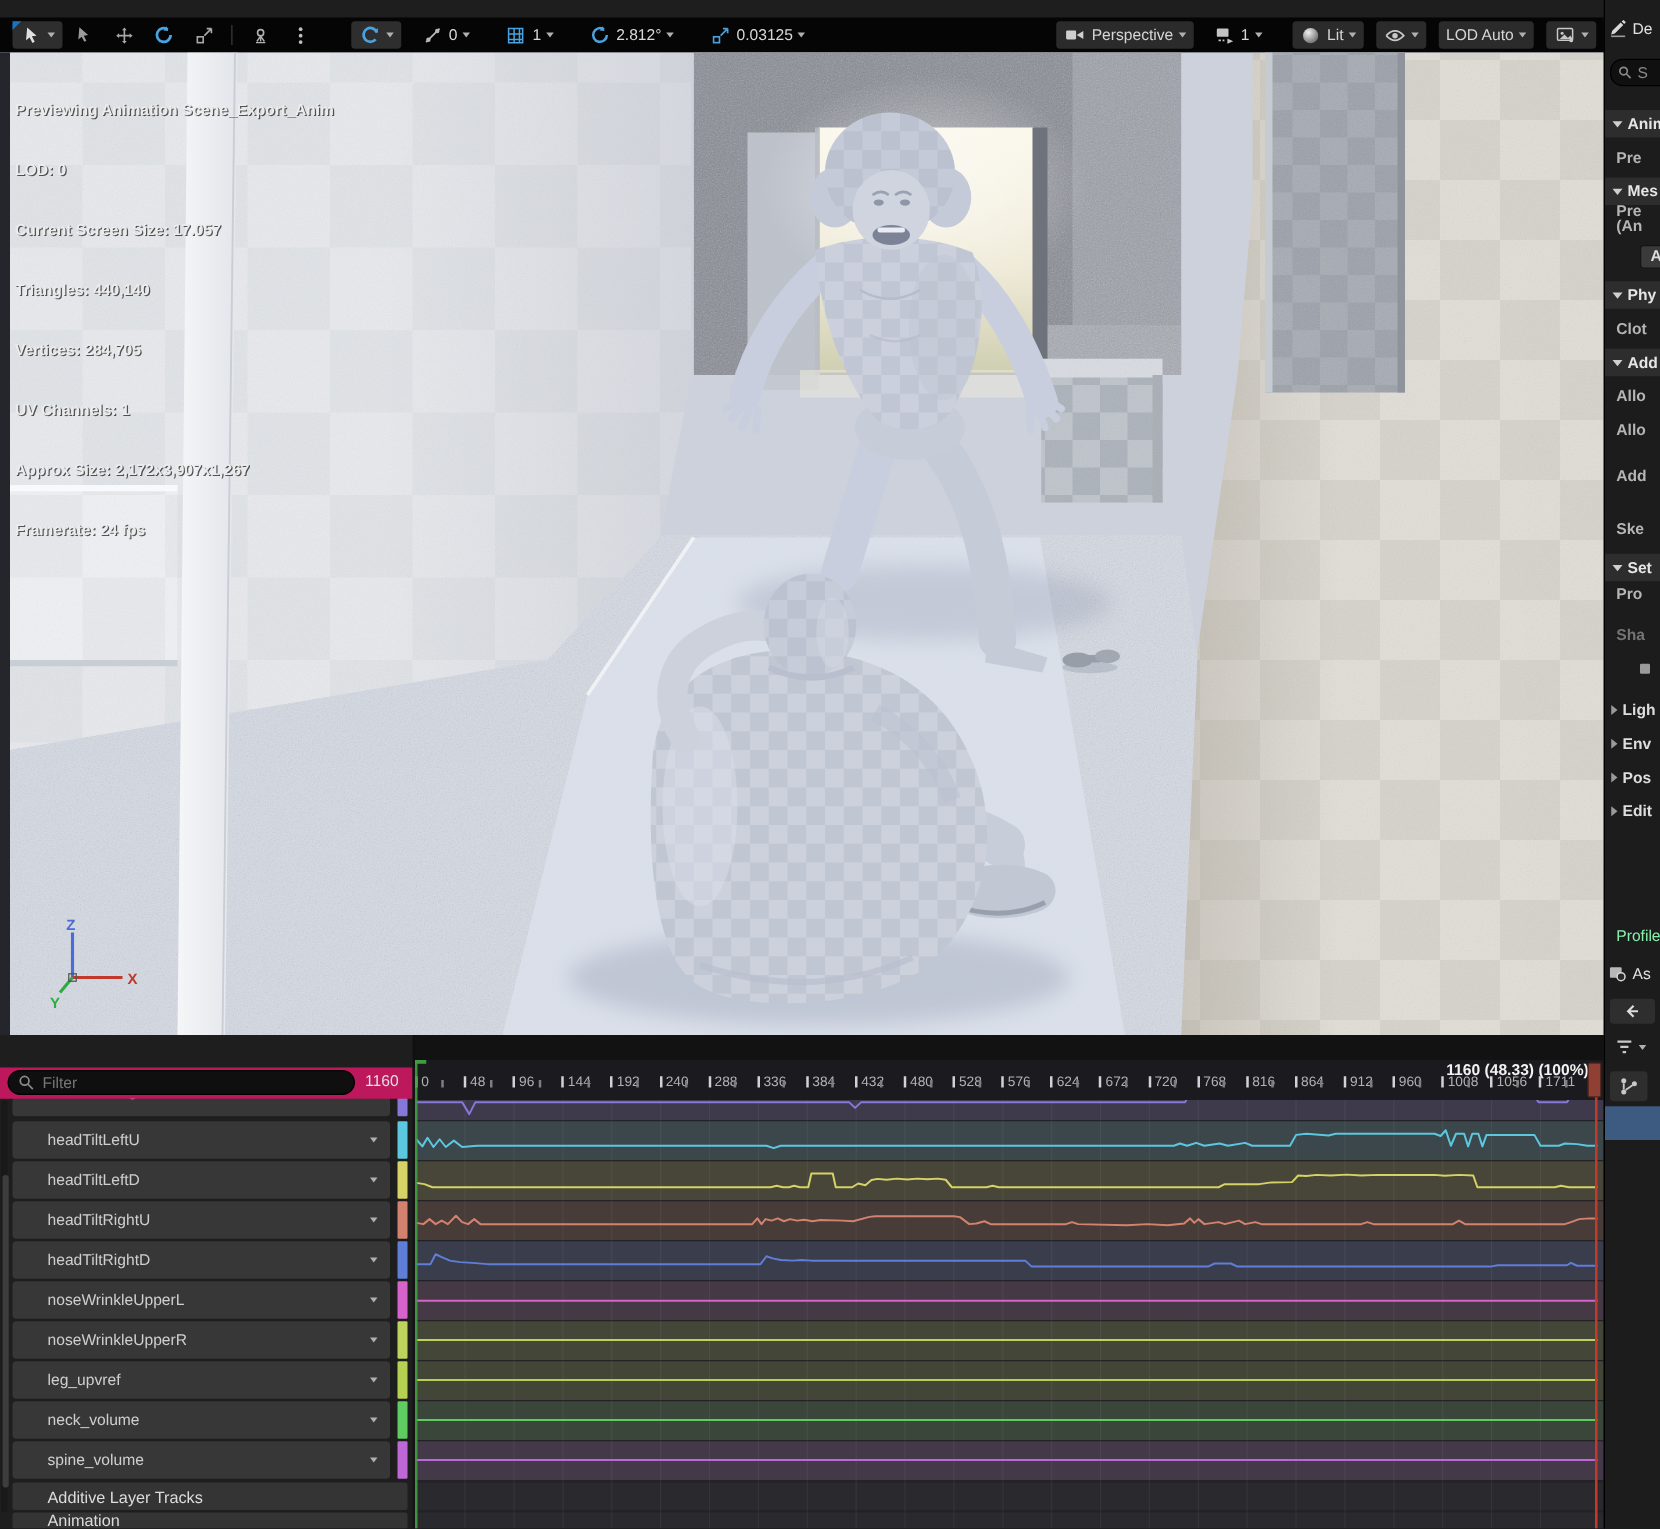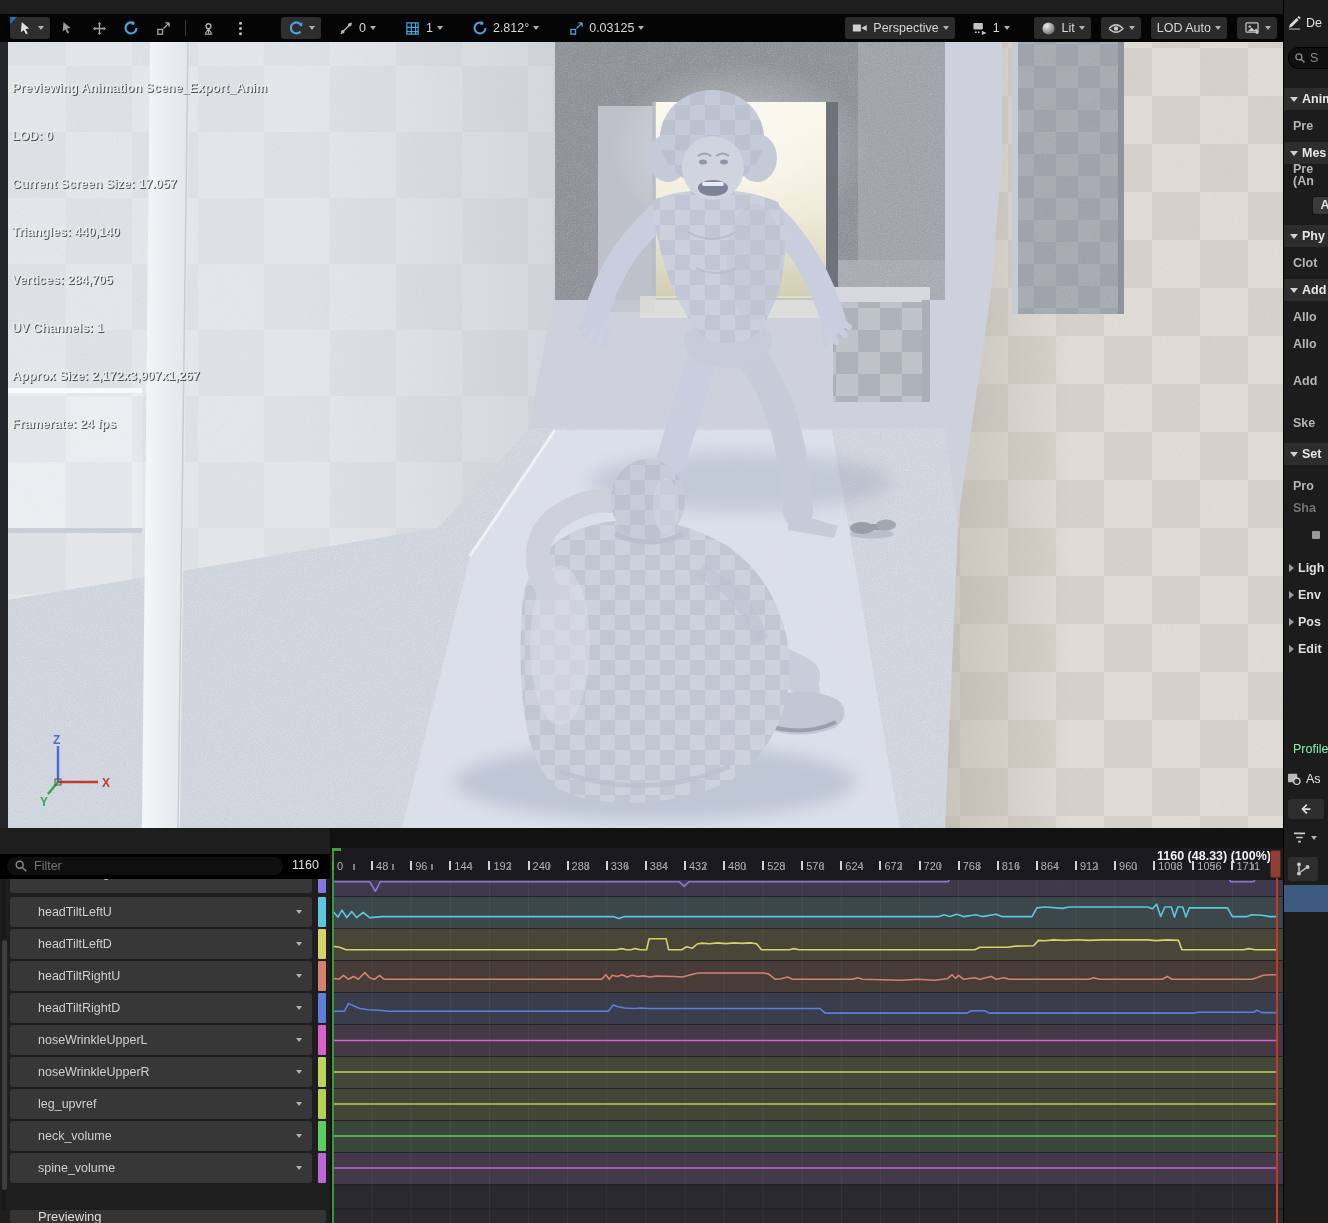--- a/index.html
+++ b/index.html
@@ -46,21 +46,21 @@
   .dp-bluerow{background:var(--selection-blue,#3d5a80);}
 
   
   .bottom{left:0;top:828px;width:1283px;height:395px;background:#141414;}
   .tabrow{left:0;top:0;width:1283px;height:26px;background:#101010;}
   .help{left:10px;top:5px;width:17px;height:17px;border:1.5px solid #8a8a8a;border-radius:50%;color:#aaa;display:flex;align-items:center;justify-content:center;font-size:11px;font-weight:bold;box-sizing:border-box;}
   .doc-tab{left:33px;top:2px;height:26px;padding:0 10px;background:#1e1e1e;border-top:2px solid var(--tab-accent,#1574c4);display:flex;align-items:center;gap:10px;color:#e4e4e4;box-sizing:border-box;}
   .tab-close{color:#9a9a9a;font-size:13px;}
 
   .leftcol{left:0;top:0;width:330px;height:395px;background:#1e1e1e;overflow:hidden;}
-  .filterrow{left:0;top:26px;width:330px;height:25px;background:#000000;z-index:5;}
+  .filterrow{left:0;top:26px;width:330px;height:25px;background:#be185d;z-index:5;}
   .filterpill{left:6px;top:2px;width:278px;height:20px;background:#0f0f0f;border:1px solid #000;border-radius:11px;display:flex;align-items:center;gap:6px;padding-left:7px;box-sizing:border-box;color:#777;}
   .framecount{left:292px;top:4px;color:#e0e0e0;text-align:center;}
   .trow{left:10px;width:302px;height:30px;background:#373737;border-radius:3px;display:flex;align-items:center;padding-left:28px;box-sizing:border-box;color:#cfcfcf;z-index:1;}
   .trow .tchev{position:absolute;right:10px;}
   .trow.clipped{height:21px;overflow:hidden;align-items:flex-start;}
   .trow.clipped .tname{margin-top:-6px;}
   .tbar{left:318px;width:8px;border-radius:1px;z-index:1;}
   .secrow{left:10px;width:316px;height:22px;background:#343434;border-radius:2px;display:flex;align-items:center;padding-left:28px;box-sizing:border-box;color:#dcdcdc;font-size:13px;}
   .vscroll{left:1px;top:52px;width:5px;height:330px;background:#191919;border-radius:3px;}
   .vthumb{left:1px;top:60px;width:5px;height:250px;background:#3d3d3d;border-radius:3px;}
@@ -548,22 +548,25 @@
       <div class="abs filterrow">
         <div class="abs filterpill">
           <svg width="14" height="14" viewBox="0 0 16 16">
               <circle cx="6.5" cy="6.5" r="4" stroke="#8a8a8a" fill="none" stroke-width="1.6"></circle>
               <path d="M9.6 9.6L14 14" stroke="#8a8a8a" stroke-width="1.6"></path>
             </svg>
           <span>Filter</span>
         </div>
         <span class="abs framecount">1160</span>
       </div>
+      <div class="abs secrow" style="top:358px;">
+        <span>Additive Layer Tracks</span>
+      </div>
       <div class="abs secrow" style="top:382px;height:13px;">
-        <span>Previewing</span>
+        <span>Animation</span>
       </div>
       <div class="abs vscroll">
           <div class="abs vthumb"></div>
         </div>
     </div>
 
     <div class="abs tlcol">
       <div class="abs tl-head"></div>
       <div class="abs ruler" id="ruler">
         <span class="ph-label">1160 (48.33) (100%)</span>
@@ -748,21 +751,21 @@
         <div class="abs drow item" style="top: 370px;">
           <span>Add</span>
         </div>
         <div class="abs drow item" style="top: 412px;">
           <span>Ske</span>
         </div>
         <div class="abs drow section" style="top: 443px;">
           <span class="arr-d"></span>
           <span>Set</span>
         </div>
-        <div class="abs drow item" style="top: 475px;">
+        <div class="abs drow item" style="top: 464px;">
           <span>Pro</span>
         </div>
         <div class="abs drow dim" style="top: 497px;">
           <span>Sha</span>
         </div>
         <div class="abs drow icon" style="top: 524px;">
           <svg width="12" height="12" viewBox="0 0 12 12" style="margin-left:26px;">
             <rect x="2" y="2" width="8" height="8" rx="1" fill="#9a9a9a"></rect>
           </svg>
         </div>

